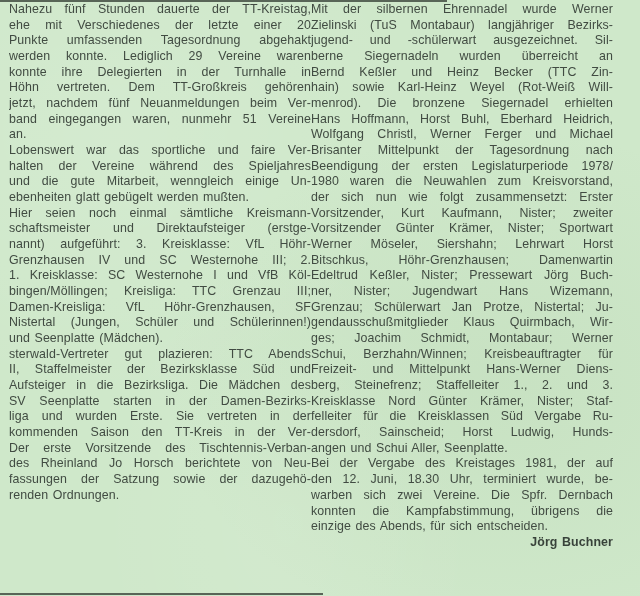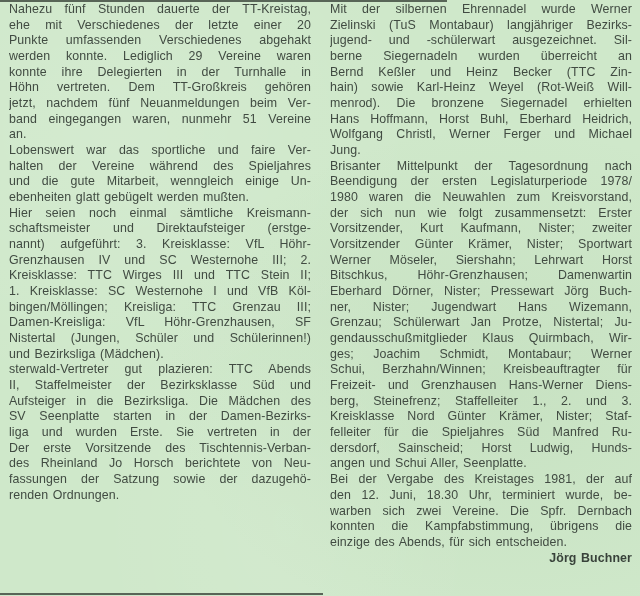--- a/index.html
+++ b/index.html
@@ -11,21 +11,20 @@
     position: relative;
     width: 640px; height: 596px;
     background:
       radial-gradient(ellipse at 18% 22%, rgba(255,255,255,0.10), transparent 42%),
       radial-gradient(ellipse at 78% 64%, rgba(110,150,100,0.08), transparent 48%),
       radial-gradient(ellipse at 45% 88%, rgba(255,255,255,0.07), transparent 40%),
       #cfe8ca;
   }
   .columns {
     display: flex;
-    gap: 19px;
     padding: 2px 7px 0 9px;
   }
   .col { flex: 0 0 302px; width: 302px; }
   .para { margin: 0; }
   .line {
     font-size: 12.4px;
     line-height: 15.68px;
     height: 15.68px;
     color: #414b42;
     text-align: justify;
@@ -46,92 +45,91 @@
 </head>
 <body>
 
 <div class="page">
   <div class="rule top"></div>
   <div class="columns">
     <div class="col" id="col-left">
         <div class="para">
           <div class="line">Nahezu fünf Stunden dauerte der TT-Kreistag,</div>
           <div class="line">ehe mit Verschiedenes der letzte einer 20</div>
-          <div class="line">Punkte umfassenden Verschiedenes abgehakt</div>
+          <div class="line">Punkte umfassenden Tagesordnung abgehakt</div>
           <div class="line">werden konnte.  Lediglich 29 Vereine waren</div>
           <div class="line">konnte ihre Delegierten in der Turnhalle in</div>
           <div class="line">Höhn vertreten. Dem TT-Großkreis gehören</div>
           <div class="line">jetzt, nachdem fünf Neuanmeldungen beim Ver-</div>
           <div class="line">band eingegangen waren, nunmehr 51 Vereine</div>
           <div class="line last">an.</div>
         </div>
         <div class="para">
           <div class="line">Lobenswert war das sportliche und faire Ver-</div>
           <div class="line">halten der Vereine während des Spieljahres</div>
           <div class="line">und die gute Mitarbeit, wenngleich einige Un-</div>
           <div class="line last">ebenheiten glatt gebügelt werden mußten.</div>
         </div>
         <div class="para">
           <div class="line">Hier seien noch einmal sämtliche Kreismann-</div>
           <div class="line">schaftsmeister und Direktaufsteiger (erstge-</div>
           <div class="line">nannt) aufgeführt: 3. Kreisklasse: VfL Höhr-</div>
           <div class="line">Grenzhausen IV und SC Westernohe III; 2.</div>
-          <div class="line">Kreisklasse: TTC Wirges III und TTC Stein II;</div>
           <div class="line">1. Kreisklasse: SC Westernohe I und VfB Köl-</div>
           <div class="line">bingen/Möllingen; Kreisliga: TTC Grenzau III;</div>
           <div class="line">Damen-Kreisliga: VfL Höhr-Grenzhausen, SF</div>
           <div class="line">Nistertal (Jungen, Schüler und Schülerinnen!)</div>
-          <div class="line last">und Bezirksliga (Mädchen).</div>
+          <div class="line last">und Seenplatte (Mädchen).</div>
         </div>
         <div class="para">
           <div class="line">sterwald-Vertreter gut plazieren: TTC Abends</div>
           <div class="line">II, Staffelmeister der Bezirksklasse Süd und</div>
           <div class="line">Aufsteiger in die Bezirksliga. Die Mädchen des</div>
           <div class="line">SV Seenplatte starten in der Damen-Bezirks-</div>
           <div class="line">liga und wurden Erste. Sie vertreten in der</div>
+          <div class="line">kommenden Saison den TT-Kreis in der Ver-</div>
         </div>
         <div class="para">
           <div class="line">Der erste Vorsitzende des Tischtennis-Verban-</div>
           <div class="line">des Rheinland Jo Horsch berichtete von Neu-</div>
           <div class="line">fassungen der Satzung sowie der dazugehö-</div>
           <div class="line last">renden Ordnungen.</div>
         </div>
       </div>
     <div class="col" id="col-right">
         <div class="para">
           <div class="line">Mit der silbernen Ehrennadel wurde Werner</div>
           <div class="line">Zielinski (TuS Montabaur) langjähriger Bezirks-</div>
           <div class="line">jugend- und -schülerwart ausgezeichnet. Sil-</div>
           <div class="line">berne Siegernadeln wurden überreicht an</div>
           <div class="line">Bernd Keßler und Heinz Becker (TTC Zin-</div>
           <div class="line">hain) sowie Karl-Heinz Weyel (Rot-Weiß Will-</div>
           <div class="line">menrod). Die bronzene Siegernadel erhielten</div>
           <div class="line">Hans Hoffmann, Horst Buhl, Eberhard Heidrich,</div>
           <div class="line">Wolfgang Christl, Werner Ferger und Michael</div>
-          <div class="line last">Jung.</div>
         </div>
         <div class="para">
           <div class="line">Brisanter Mittelpunkt der Tagesordnung nach</div>
           <div class="line">Beendigung der ersten Legislaturperiode 1978/</div>
           <div class="line">1980 waren die Neuwahlen zum Kreisvorstand,</div>
           <div class="line">der sich nun wie folgt zusammensetzt: Erster</div>
           <div class="line">Vorsitzender, Kurt Kaufmann, Nister; zweiter</div>
           <div class="line">Vorsitzender Günter Krämer, Nister; Sportwart</div>
           <div class="line">Werner Möseler, Siershahn; Lehrwart Horst</div>
           <div class="line">Bitschkus,  Höhr-Grenzhausen;  Damenwartin</div>
-          <div class="line">Eberhard Dörner, Nister; Pressewart Jörg Buch-</div>
+          <div class="line">Edeltrud Keßler, Nister; Pressewart Jörg Buch-</div>
           <div class="line">ner,  Nister;  Jugendwart  Hans  Wizemann,</div>
           <div class="line">Grenzau; Schülerwart Jan Protze, Nistertal; Ju-</div>
           <div class="line">gendausschußmitglieder Klaus Quirmbach, Wir-</div>
           <div class="line">ges;  Joachim  Schmidt,  Montabaur;  Werner</div>
           <div class="line">Schui, Berzhahn/Winnen; Kreisbeauftragter für</div>
-          <div class="line">Freizeit- und Grenzhausen Hans-Werner Diens-</div>
+          <div class="line">Freizeit- und Mittelpunkt Hans-Werner Diens-</div>
           <div class="line">berg, Steinefrenz; Staffelleiter 1., 2. und 3.</div>
           <div class="line">Kreisklasse Nord Günter Krämer, Nister; Staf-</div>
-          <div class="line">felleiter für die Spieljahres Süd Manfred Ru-</div>
+          <div class="line">felleiter für die Kreisklassen Süd Vergabe Ru-</div>
           <div class="line">dersdorf, Sainscheid; Horst Ludwig, Hunds-</div>
           <div class="line last">angen und Schui Aller, Seenplatte.</div>
         </div>
         <div class="para">
           <div class="line">Bei der Vergabe des Kreistages 1981, der auf</div>
           <div class="line">den 12. Juni, 18.30 Uhr, terminiert wurde, be-</div>
           <div class="line">warben sich zwei Vereine. Die Spfr. Dernbach</div>
           <div class="line">konnten die Kampfabstimmung, übrigens die</div>
           <div class="line last">einzige des Abends, für sich entscheiden.</div>
         </div>

